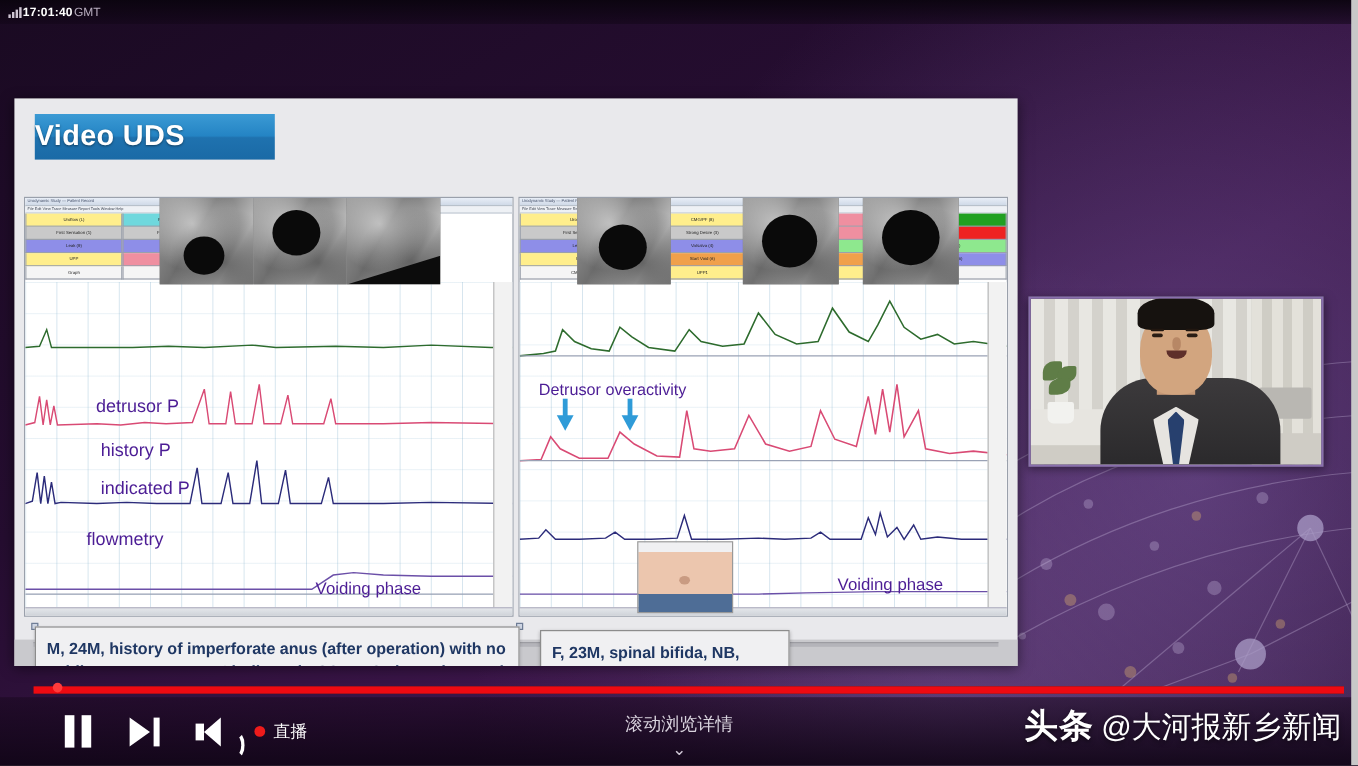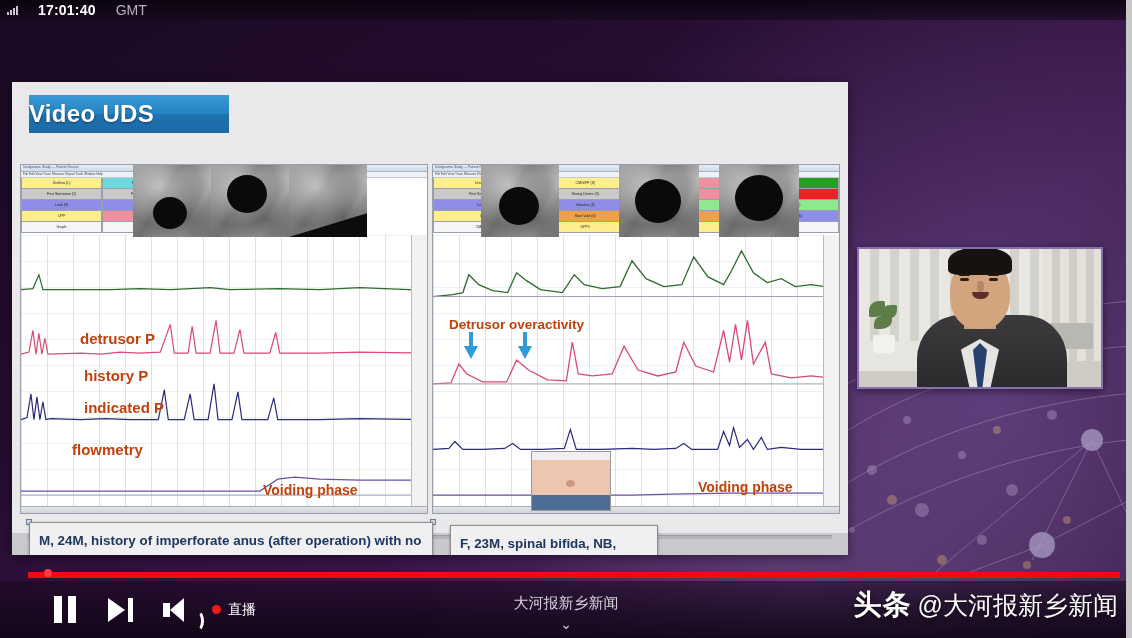--- a/index.html
+++ b/index.html
@@ -19,22 +19,22 @@
       linear-gradient(150deg,#1a0a22 0%, #250d30 35%, #3a1548 62%, #2a1035 100%);
     overflow:hidden;
   }
 
   
   #netdeco { position:absolute; right:0; top:0; width:320px; height:575px; opacity:.85; pointer-events:none; }
 
   
   #statusbar {
     position:absolute; left:0; top:0; width:100%; height:20px;
-    display:flex; align-items:center; gap:20px;
-    padding-left:7px; color:#cfc6d4; font-size:14px; z-index:6;
+    display:flex; align-items:center; gap:1px;
+    padding-left:7px; color:#cfc6d4; font-size:10px; z-index:6;
     background:linear-gradient(180deg, rgba(10,4,14,.92), rgba(18,6,24,.55));
   }
   #statusbar .sig { display:flex; align-items:flex-end; gap:1px; height:9px; }
   #statusbar .sig i { width:2px; background:#cfc6d4; display:block; }
   #statusbar .sig i:nth-child(1){height:3px} #statusbar .sig i:nth-child(2){height:5px}
   #statusbar .sig i:nth-child(3){height:7px} #statusbar .sig i:nth-child(4){height:9px}
   .st-time { font-weight:bold; color:#fff; letter-spacing:.2px; }
   .st-tz { color:#b9aec0; }
 
   
@@ -92,21 +92,21 @@
 
   
   .plot { position:absolute; left:0; right:0; background:#fff; }
   .grid { position:absolute; inset:0;
      background-image:
        linear-gradient(to right, rgba(120,170,200,.30) 1px, transparent 1px),
        linear-gradient(to bottom, rgba(120,170,200,.16) 1px, transparent 1px);
      background-size:26px 26px; }
   .plot svg { position:absolute; inset:0; width:100%; height:100%; }
 
-  .tracelabel { position:absolute; font-weight:bold; color:#c2410c; z-index:4; white-space:nowrap; }
+  .tracelabel { position:absolute; font-weight:normal; color:#4c1d95; z-index:4; white-space:nowrap; }
 
   .sidestrip { position:absolute; right:0; top:0; bottom:0; width:16px;
                background:#f2f2f2; border-left:1px solid #bbb;
                font-size:3.2px; color:#555; }
   .statusstrip { position:absolute; left:0; right:0; bottom:0; height:7px;
                  background:linear-gradient(180deg,#e3e6ea,#cfd3d9); border-top:1px solid #aab;
                  font-size:3.2px; color:#445; }
 
   
   .casebox {
@@ -478,21 +478,21 @@
           <span class="wave"></span>
         </span>
     </div>
     <div class="ctl" id="liveBadge">
       <span class="dot"></span>
       <span>直播</span>
     </div>
   </div>
 
   <div id="scrollhint">
-    <span class="lbl">大河报新乡新闻</span>
+    <span class="lbl">滚动浏览详情</span>
     <span class="chev">⌄</span>
   </div>
 
   <div id="watermark">
     <span class="logo">头条</span>
     <span class="at">@大河报新乡新闻</span>
   </div>
 
   <div id="rightedge"></div>
 </div>

